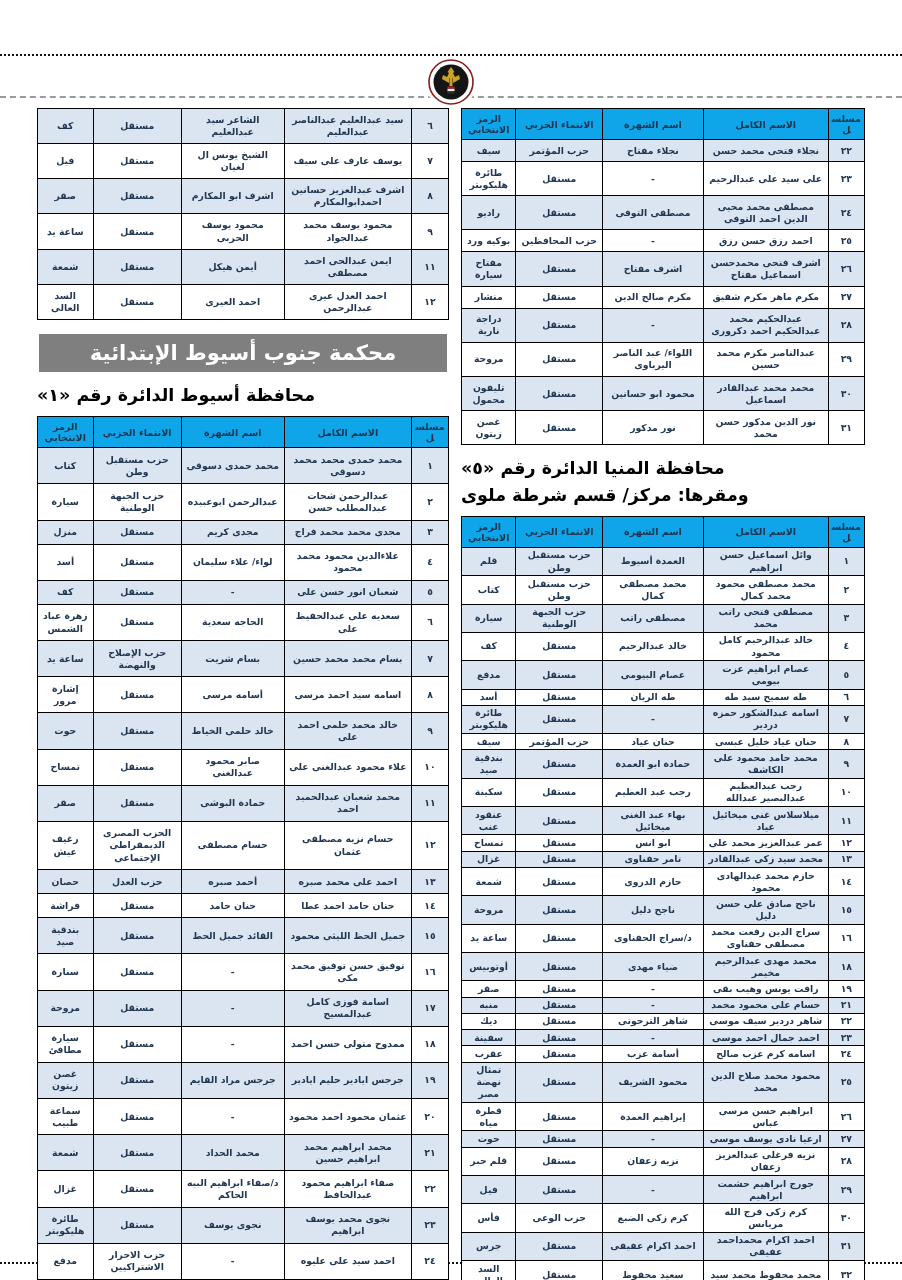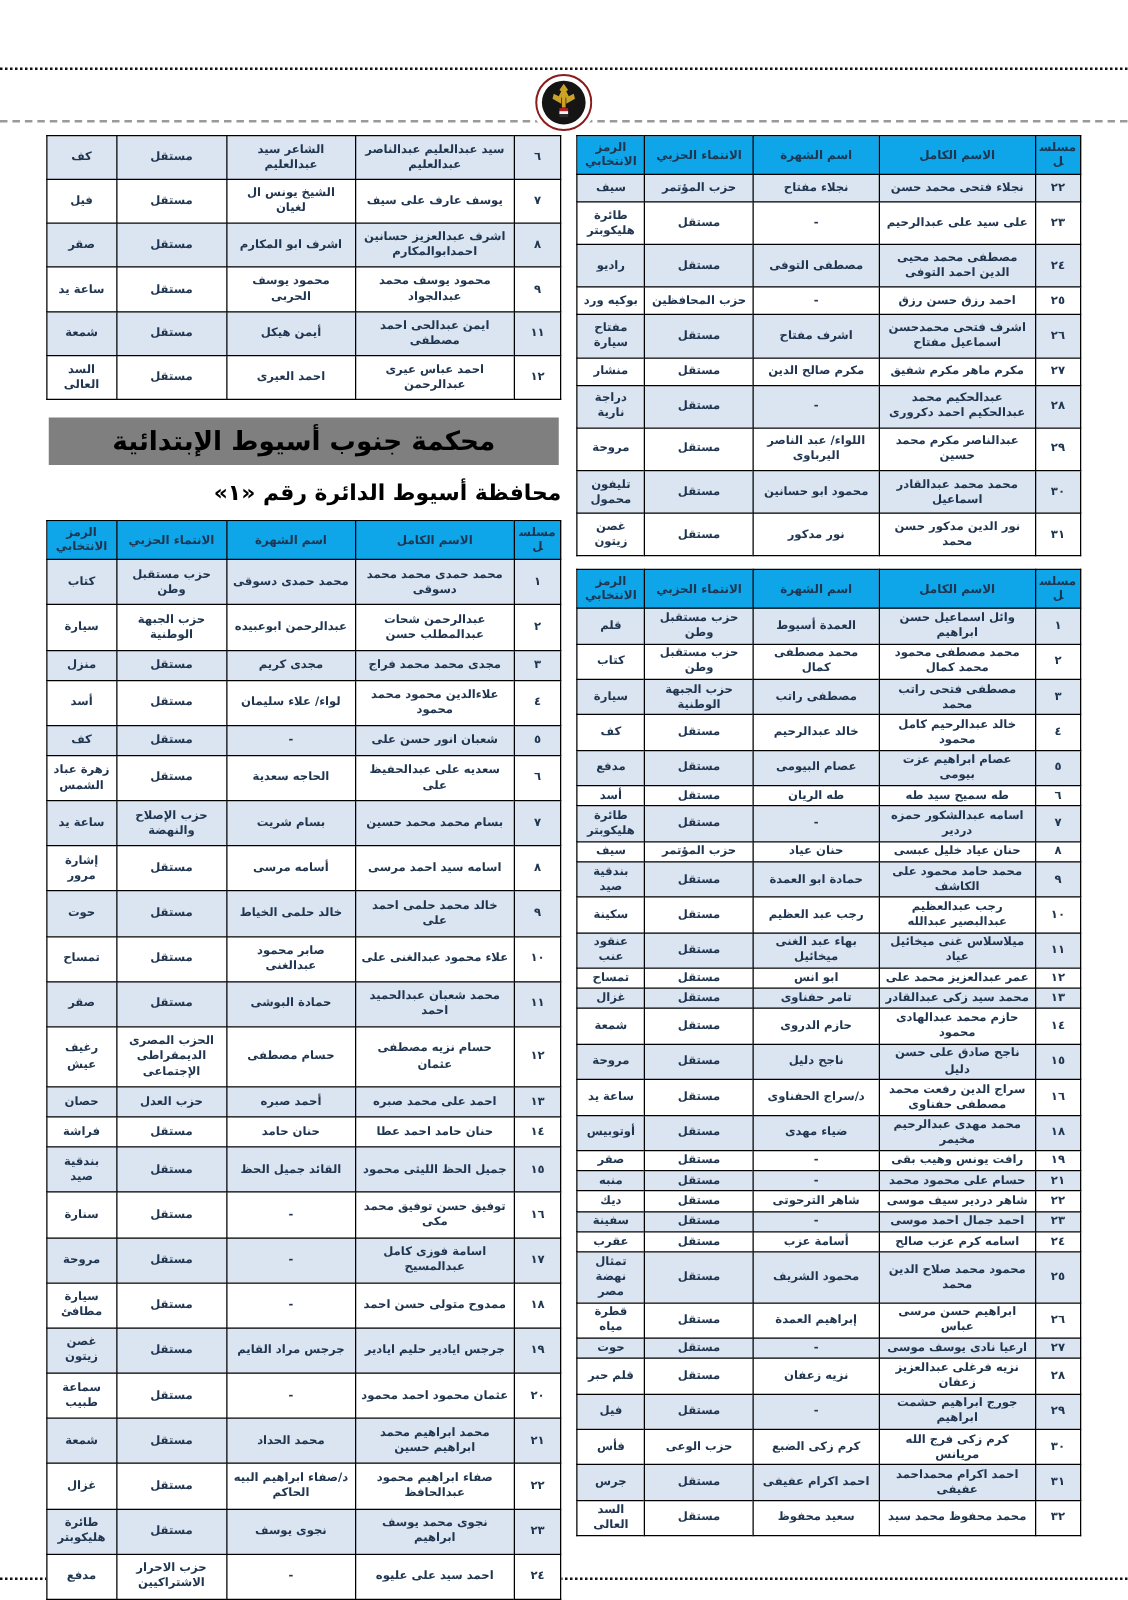--- a/index.html
+++ b/index.html
@@ -17,25 +17,25 @@
     position:absolute;top:58px;left:427px;width:48px;height:48px;border-radius:50%;
     background:#fff;display:flex;align-items:center;justify-content:center;z-index:3;
     box-shadow:0 0 0 2px #fff;
   }
   
   .cols{position:absolute;top:108px;right:37px;left:37px;display:flex;gap:12px;}
   .col-right{width:404px;flex:0 0 404px;}
   .col-left{width:412px;flex:1;}
   
   .court-banner{
-    margin:14px 2px 6px 2px;background:#7f7f7f;color:#000000;text-align:center;
+    margin:14px 2px 6px 2px;background:#7f7f7f;color:#ffffff;text-align:center;
     font-size:21px;font-weight:bold;padding:7px 4px;line-height:1.15;
   }
   .district-title{
-    text-align:right;font-weight:bold;color:#000;font-size:17.5px;line-height:1.5;
+    text-align:left;font-weight:bold;color:#000;font-size:17.5px;line-height:1.5;
     margin:10px 0 8px 0;
   }
   
   table.cand{
     width:100%;border-collapse:collapse;table-layout:fixed;
     color:#1f3550;background:#fff;
   }
   table.cand th,table.cand td{
     border:1.4px solid #000;text-align:center;vertical-align:middle;
     font-weight:bold;word-wrap:break-word;
@@ -162,20 +162,22 @@
               <td>٣١</td>
               <td>نور الدين مدكور حسن محمد</td>
               <td>نور مدكور</td>
               <td>مستقل</td>
               <td>غصن زيتون</td>
             </tr>
           </tbody>
         </table>
 
       <div class="district-title">
+        <div>محافظة المنيا الدائرة رقم «٥»</div>
+        <div>ومقرها: مركز/ قسم شرطة ملوى</div>
       </div>
 
       <table class="cand t-d">
           <colgroup>
             <col style="width: 9%;">
             <col style="width: 31%;">
             <col style="width: 25%;">
             <col style="width: 21.5%;">
             <col style="width: 13.5%;">
           </colgroup>
@@ -444,21 +446,21 @@
             </tr>
             <tr>
               <td>١١</td>
               <td>ايمن عبدالحى احمد مصطفى</td>
               <td>أيمن هيكل</td>
               <td>مستقل</td>
               <td>شمعة</td>
             </tr>
             <tr>
               <td>١٢</td>
-              <td>احمد عباس عيرى عبدالرحمن</td>
+              <td>احمد العدل عيرى عبدالرحمن</td>
               <td>احمد العيرى</td>
               <td>مستقل</td>
               <td>السد العالى</td>
             </tr>
           </tbody>
         </table>
 
       <div class="court-banner">محكمة جنوب أسيوط الإبتدائية</div>
 
       <div class="district-title">

